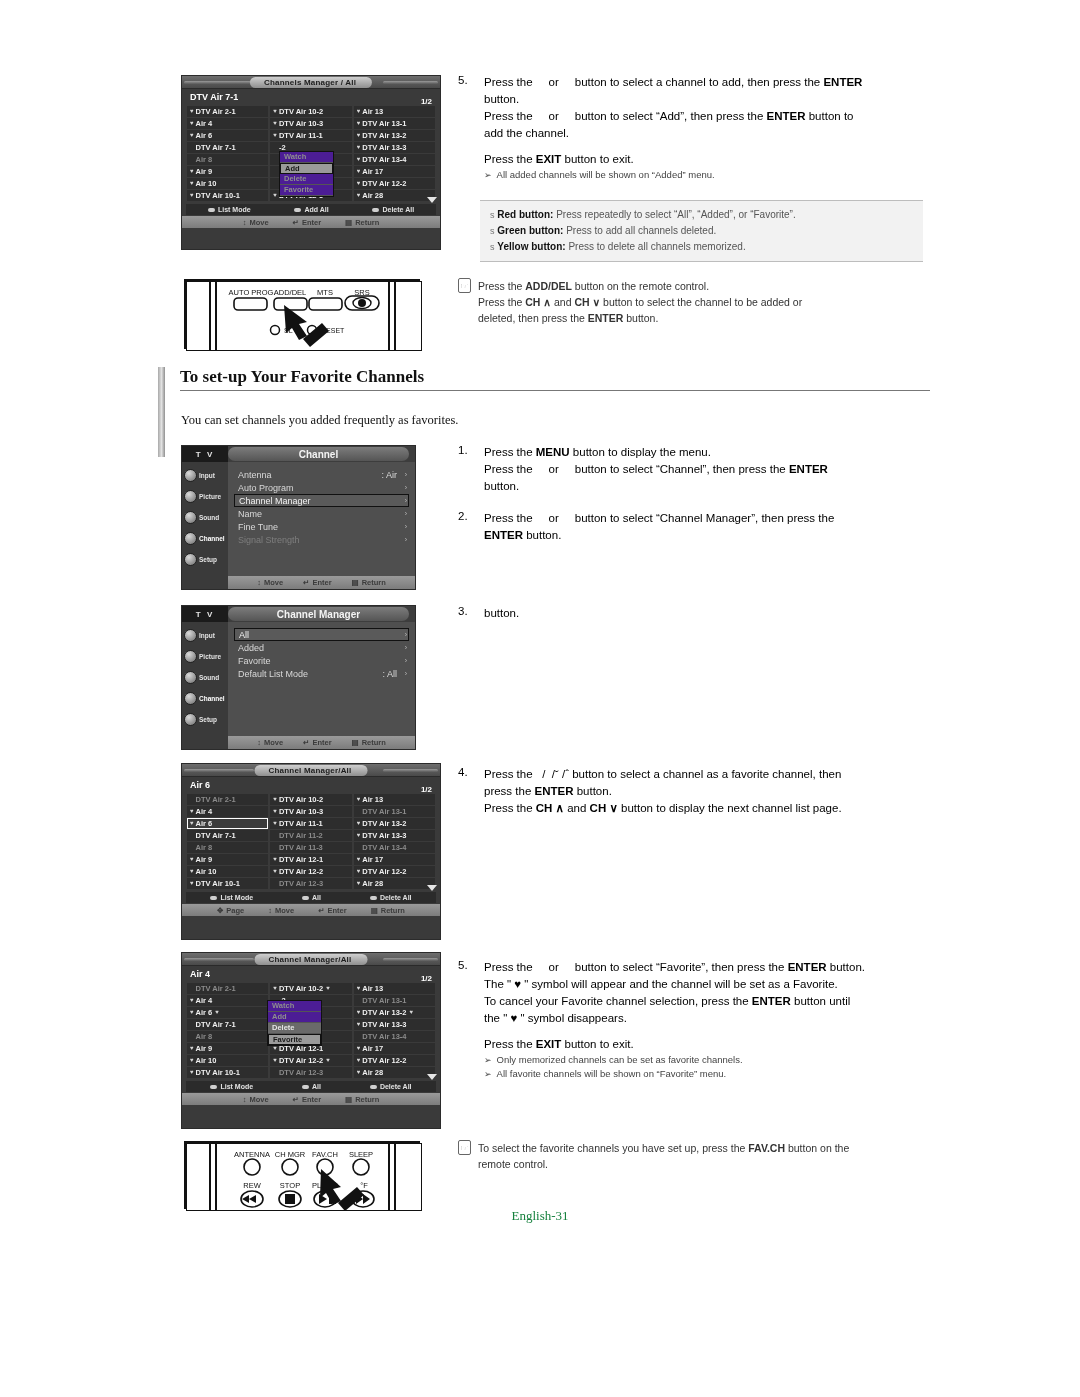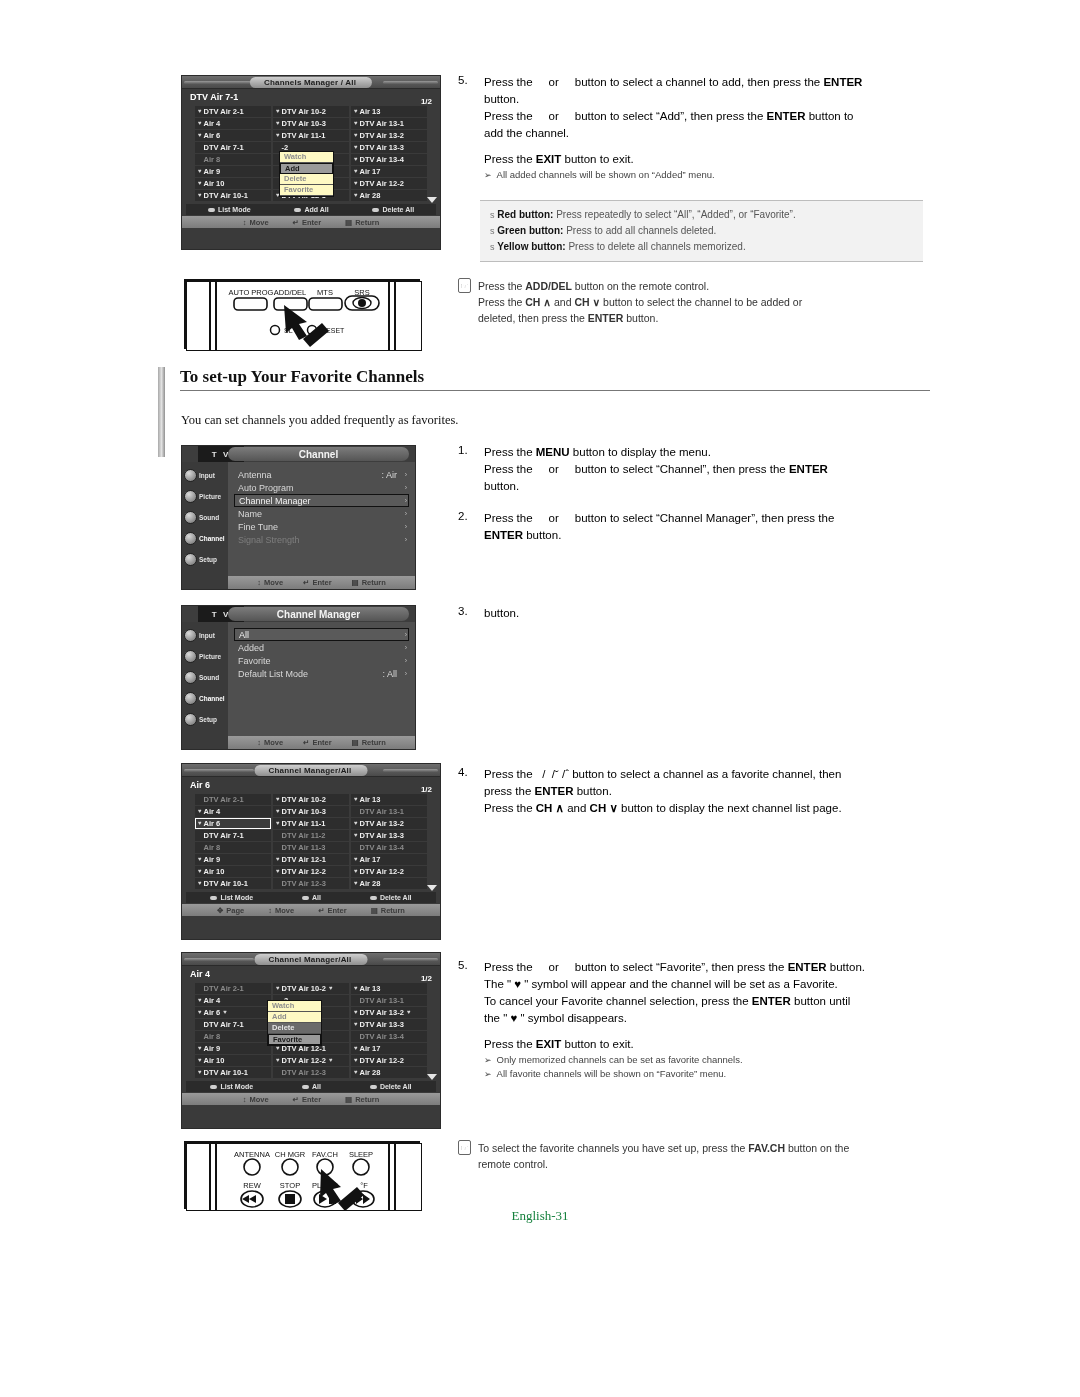--- a/index.html
+++ b/index.html
@@ -51,21 +51,21 @@
   }
   .cmall .curch {
     padding:3px 8px 0 8px; font-size:9px; font-weight:bold; color:#fff;
     position:relative; height:17px;
   }
   .cmall .pageno {
     position:absolute; right:8px; top:8px; font-size:8px; font-weight:bold; color:#fff;
   }
   .grid {
     display:grid; grid-template-columns:1fr 1fr 1fr;
-    gap:1px 2px; padding:0 13px;
+    gap:1px 2px; padding:0 5px;
     position:relative;
   }
   .cell {
     background:#2d2d2d;
     border:1px solid #2d2d2d;
     height:11px; line-height:9px;
     font-size:7.5px; font-weight:bold;
     color:#f0f0f0;
     padding-left:2px;
     white-space:nowrap;
@@ -85,39 +85,39 @@
   
   .popup {
     position:absolute; width:55px; z-index:5;
     border:1px solid #111;
   }
   .popup .pit {
     height:11px; line-height:10px; font-size:7.5px; font-weight:bold;
     padding-left:4px; color:#e6e6e6;
     background:#6a6a6a; border-bottom:1px solid #555;
   }
-  .popup .pit.disabled { color:#8e8e8e; background:#fef9c3; }
+  .popup .pit.disabled { color:#8e8e8e; background:#4c1d95; }
   .popup .pit.hl { background:#9a9a9a; color:#1b1b1b; border:1px solid #111; }
   .cmall .colorbar {
     margin:3px 4px 0 4px; background:#2b2b2b;
     height:11px; display:flex; align-items:center; justify-content:space-around;
     font-size:7px; font-weight:bold; color:#e2e2e2;
   }
   .cmall .navbar {
     margin:1px 0 0 0; background:linear-gradient(#9a9a9a,#7c7c7c);
     height:12px; display:flex; align-items:center; justify-content:center;
     gap:24px; font-size:7.5px; font-weight:bold; color:#3b3b3b;
   }
   .pill { display:inline-block; width:7px;height:4px;border-radius:3px;background:#cfcfcf;margin-right:3px;vertical-align:middle;}
 
   
   .tvmenu { background:#4f4f4f; }
   .tvmenu .mhead { height:16px; position:relative; background:#3d3d3d; }
   .tvmenu .tv {
-    position:absolute; left:16px; top:0; width:46px; height:16px;
+    position:absolute; left:0; top:0; width:46px; height:16px;
     background:#1b1b1b; color:#e6e6e6; font-size:8px; font-weight:bold;
     display:flex; align-items:center; justify-content:center; letter-spacing:2px;
   }
   .tvmenu .mtitle {
     position:absolute; left:46px; right:6px; top:1px; height:14px;
     background:linear-gradient(#7c7c7c,#555);
     border-radius:8px;
     display:flex; align-items:center; justify-content:center;
     color:#f4f4f4; font-size:10px; font-weight:bold;
   }

